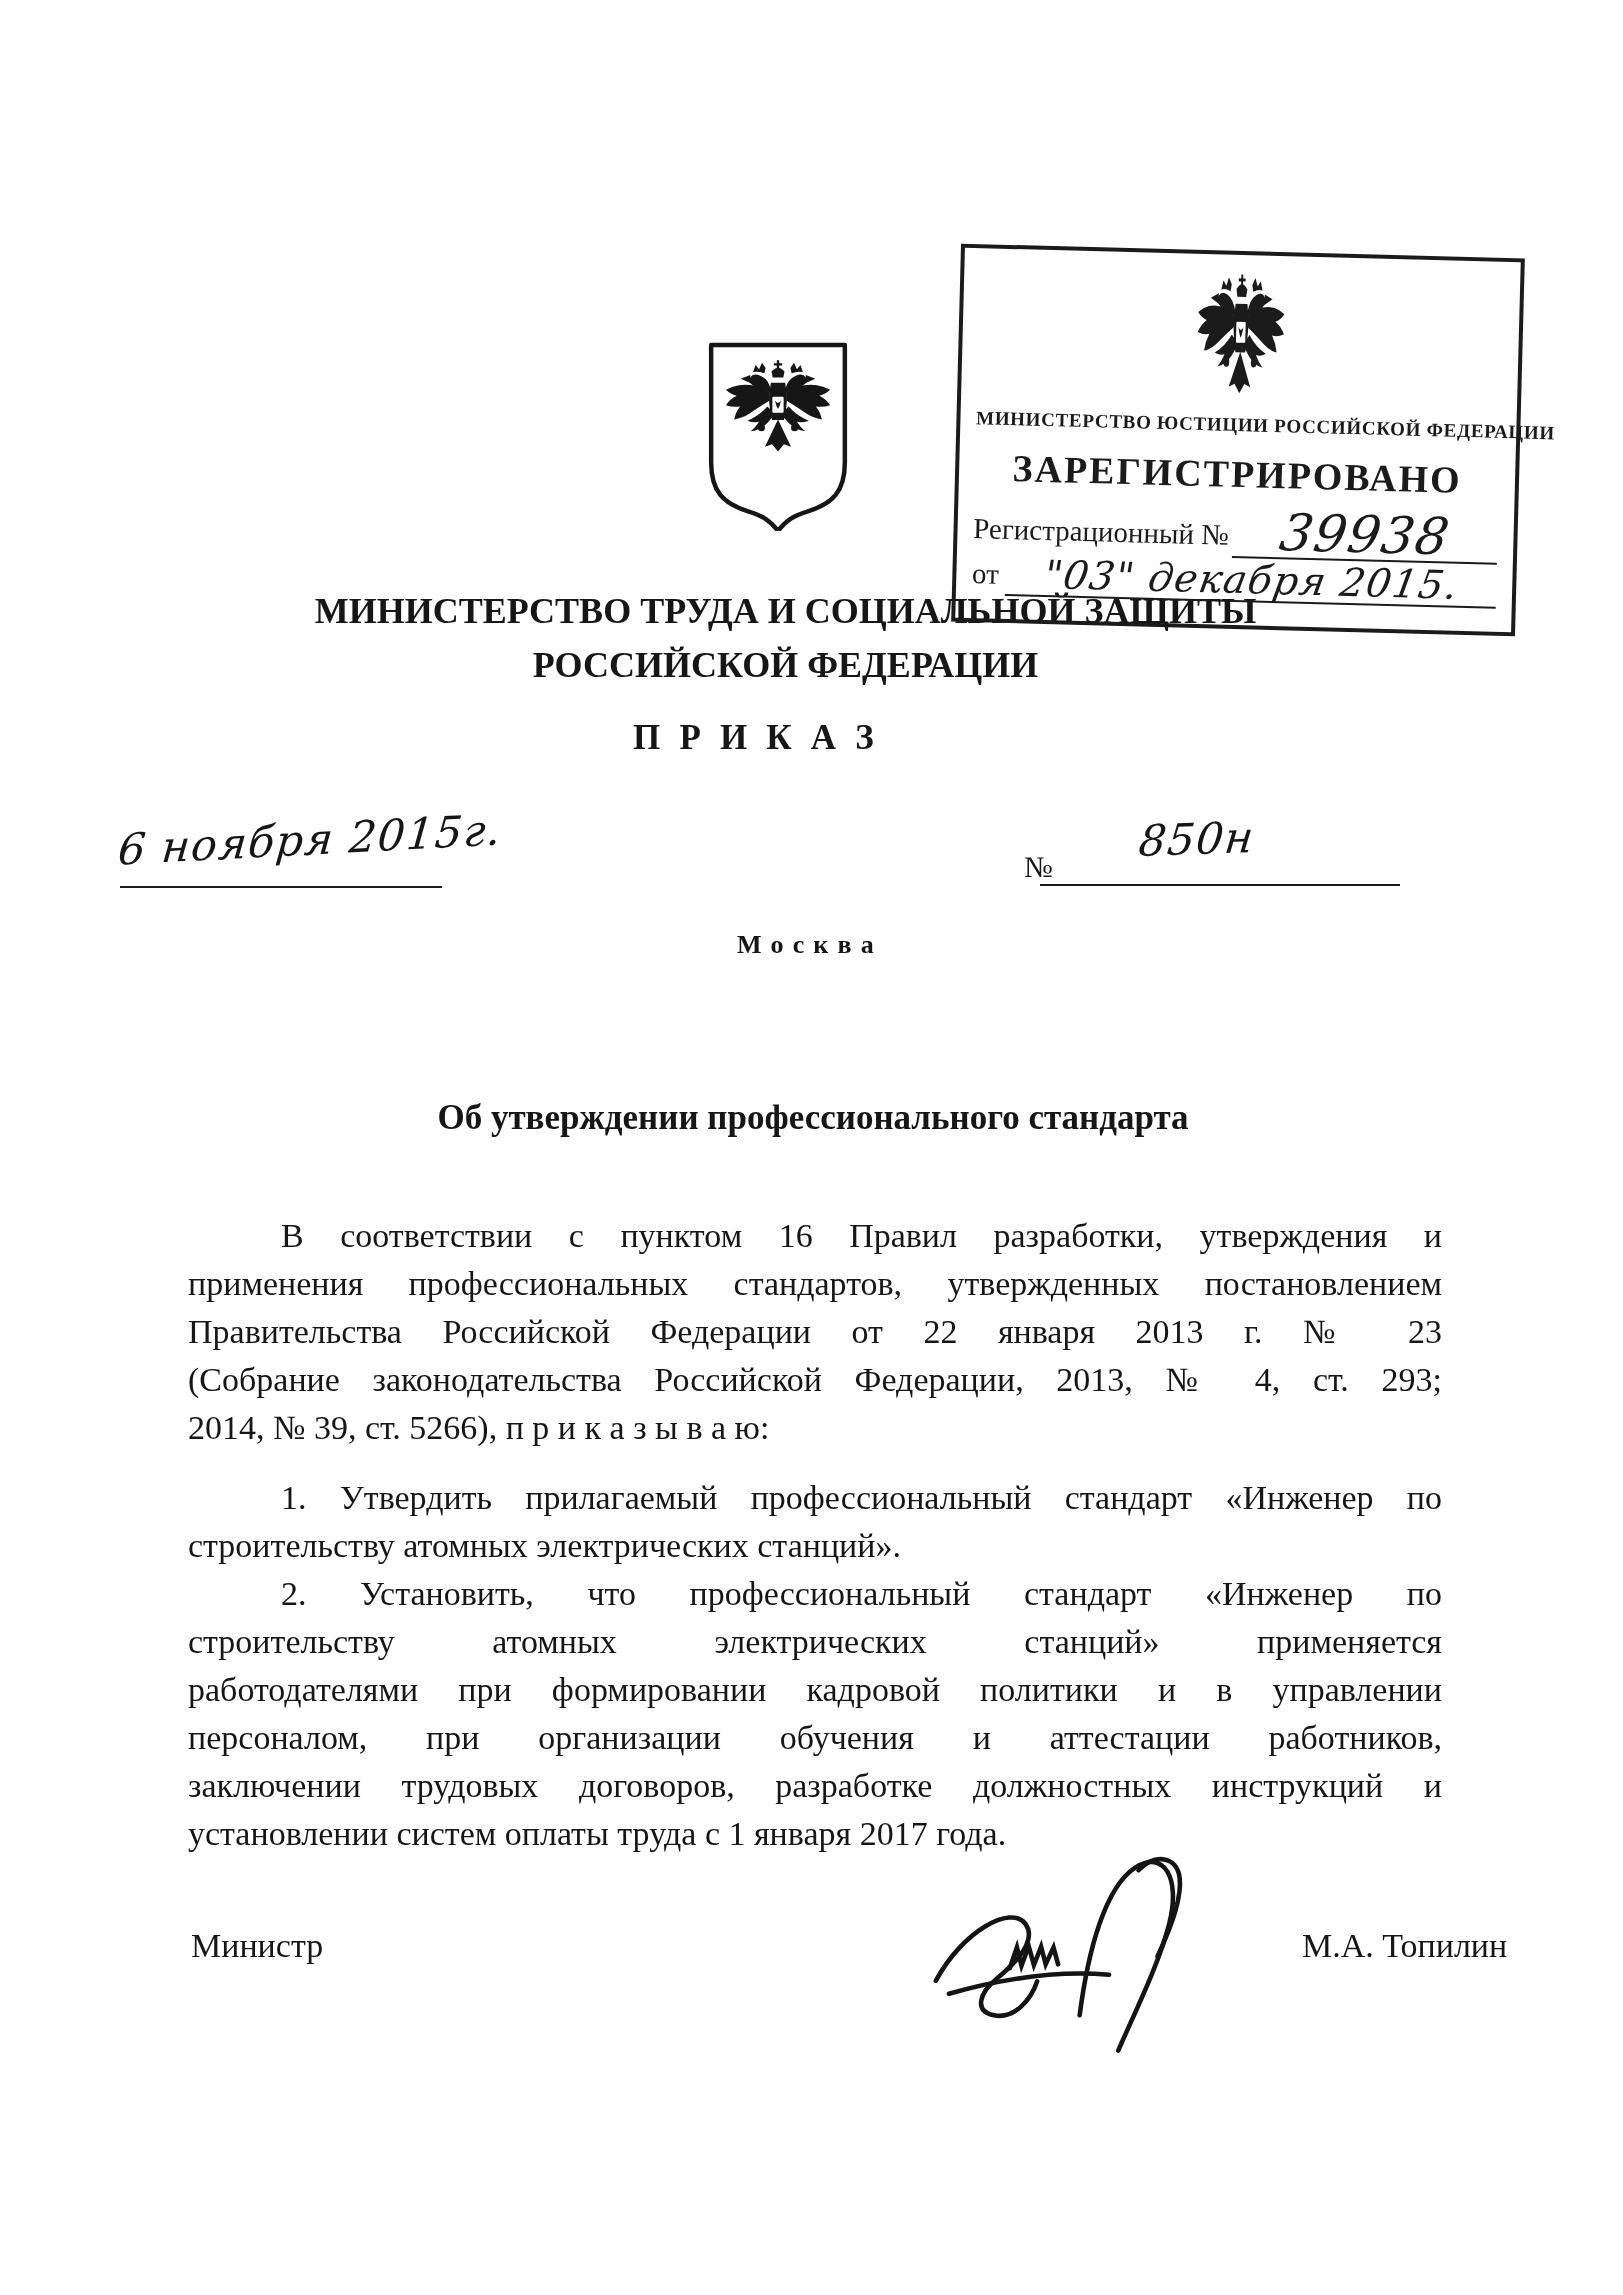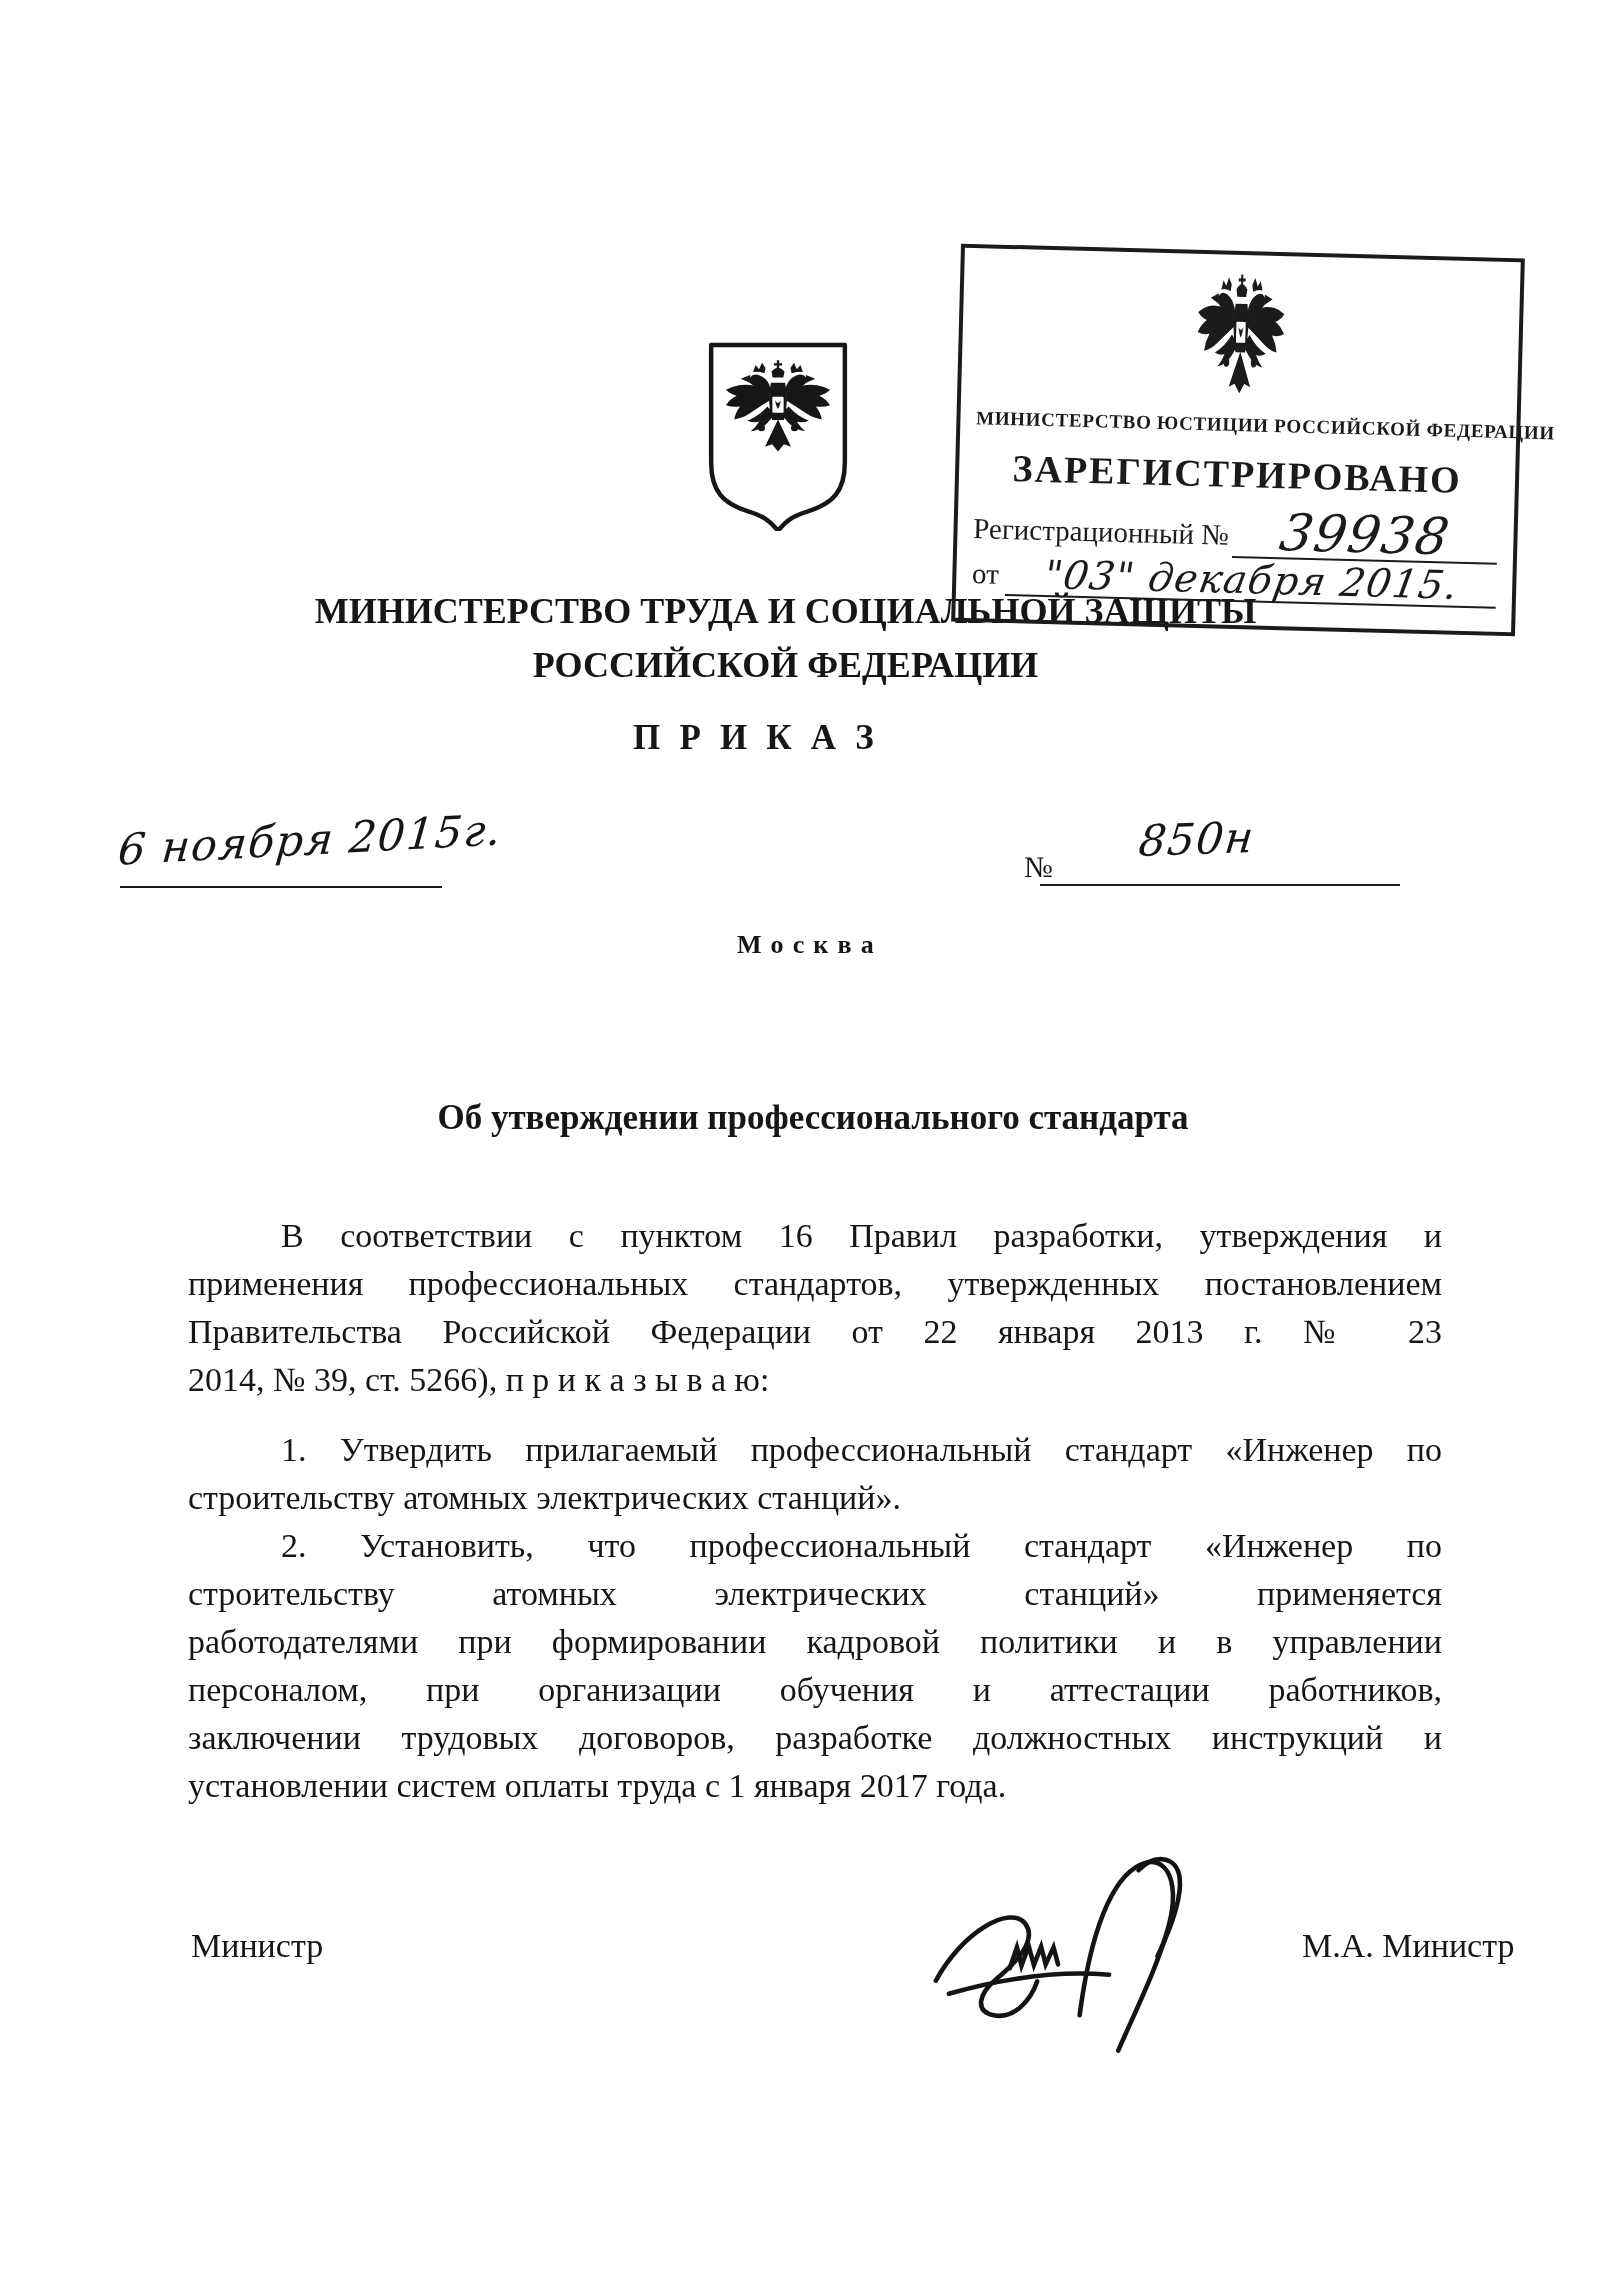--- a/index.html
+++ b/index.html
@@ -143,20 +143,21 @@
   <div class="abs city">Москва</div>
 
   <div class="abs subject">
     <div>Об утверждении профессионального стандарта</div>
   </div>
 
   <div class="abs body-block">
     <div class="bl jl ind">В соответствии с пунктом 16 Правил разработки, утверждения и</div>
     <div class="bl jl">применения профессиональных стандартов, утвержденных постановлением</div>
     <div class="bl jl">Правительства Российской Федерации от 22 января 2013 г. № 23</div>
+    <div class="bl jl">(Собрание законодательства Российской Федерации, 2013, № 4, ст. 293;</div>
     <div class="bl ll">2014, № 39, ст. 5266), п р и к а з ы в а ю:</div>
 
     <div class="bl jl ind gap">1. Утвердить прилагаемый профессиональный стандарт «Инженер по</div>
     <div class="bl ll">строительству атомных электрических станций».</div>
 
     <div class="bl jl ind">2. Установить, что профессиональный стандарт «Инженер по</div>
     <div class="bl jl">строительству атомных электрических станций» применяется</div>
     <div class="bl jl">работодателями при формировании кадровой политики и в управлении</div>
     <div class="bl jl">персоналом, при организации обучения и аттестации работников,</div>
     <div class="bl jl">заключении трудовых договоров, разработке должностных инструкций и</div>
@@ -166,16 +167,16 @@
   <div class="abs sig-label">Министр</div>
   <div class="abs sig-auto">
     <svg width="366" height="216" viewBox="0 0 560 330" fill="none" stroke="#141414" stroke-width="7" stroke-linecap="round">
       <path d="M35 215 C75 140 150 98 172 128 C192 155 152 192 128 212 C100 235 94 262 124 268 C154 274 180 246 190 216"></path>
       <path d="M148 196 l11 -32 l7 28 l11 -30 l8 29 l11 -28 l7 27 l12 -26 l7 26"></path>
       <path d="M55 235 C150 208 230 200 300 206"></path>
       <path d="M255 268 C268 168 294 72 340 42 C384 14 410 58 392 128 C376 190 340 262 314 322"></path>
       <path d="M345 46 C370 20 404 24 408 58 C412 92 392 140 374 178"></path>
     </svg>
   </div>
-  <div class="abs sig-name">М.А. Министр</div>
+  <div class="abs sig-name">М.А. Топилин</div>
 
 </div>
 
 
 </body></html>

